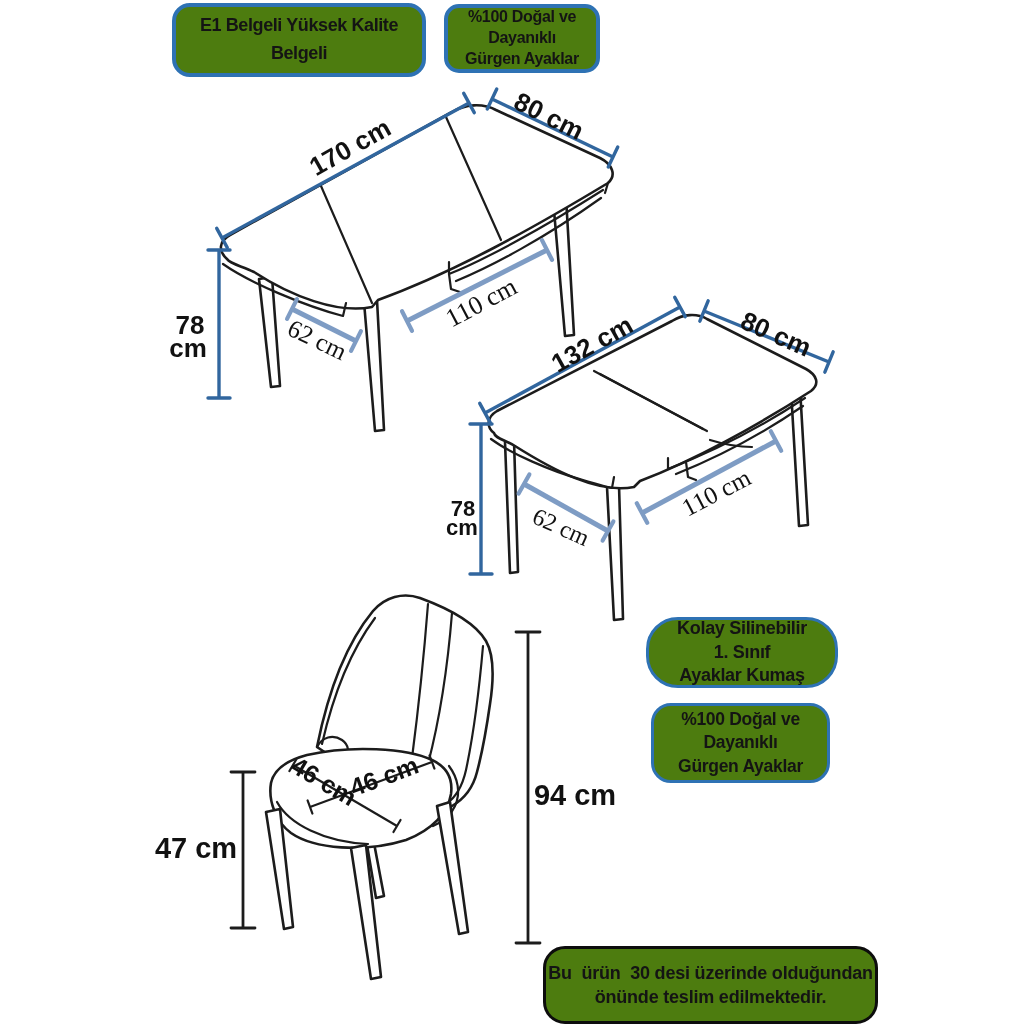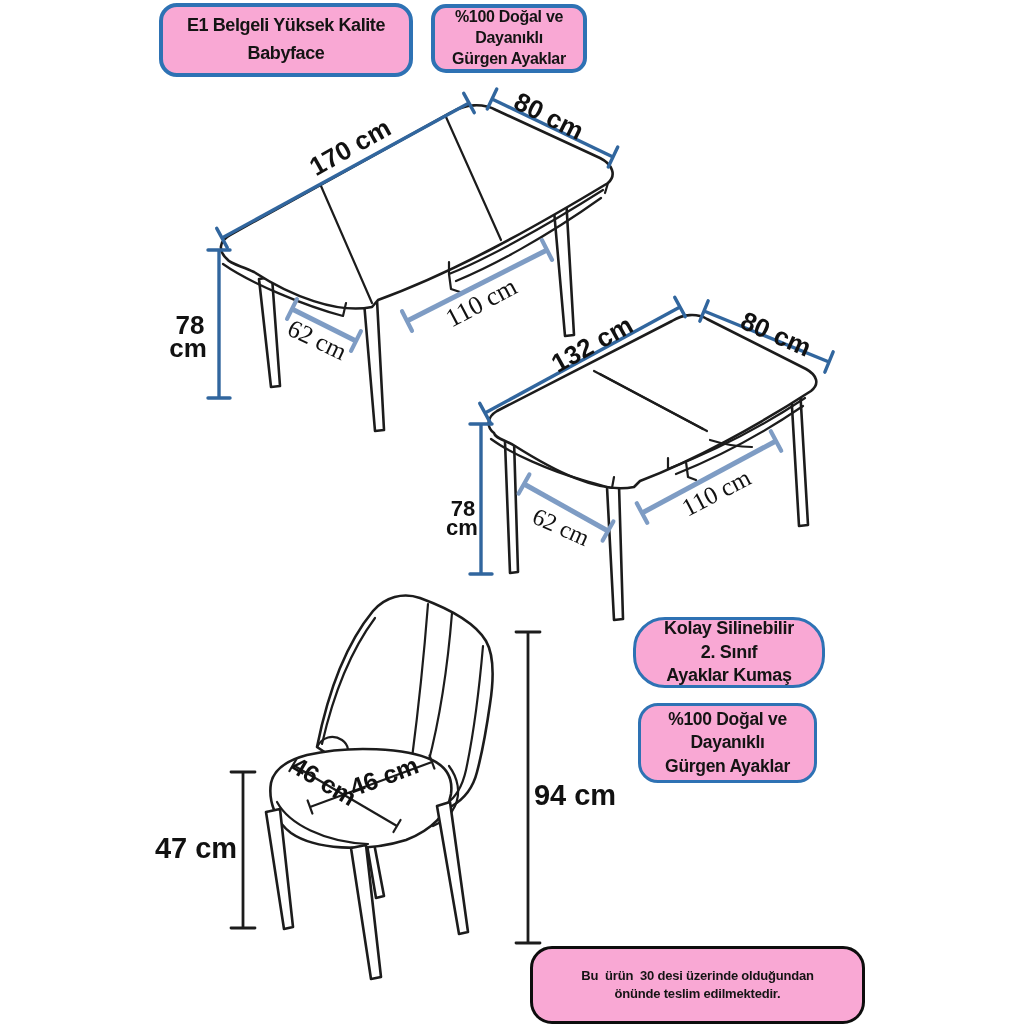--- a/index.html
+++ b/index.html
@@ -20,34 +20,34 @@
   
   .dimA{stroke:var(--dim-dark);stroke-width:3.4;fill:none;}
   .dimL{stroke:var(--dim-light);stroke-width:5;fill:none;}
   .dimB{stroke:var(--ink);stroke-width:2.8;fill:none;}
   .dimB2{stroke:var(--ink);stroke-width:2.2;fill:none;}
 
   text.dimS{font-family:"Liberation Sans",sans-serif;font-weight:bold;fill:#111;text-anchor:middle;}
   text.dimSerif{font-family:"Liberation Serif",serif;fill:#111;text-anchor:middle;}
 
   
-  .badge{position:absolute;background:#f9a8d4;border:4px solid var(--badge-blue);
+  .badge{position:absolute;background:#4d7c0f;border:4px solid var(--badge-blue);
     display:flex;flex-direction:column;align-items:center;justify-content:center;
-    text-align:center;color:#141414;font-weight:bold;box-sizing:border-box;}
+    text-align:center;color:#141414;font-weight:bold;box-sizing:border-box;margin-left:13px;}
   .badge .line{white-space:pre;}
   #box-board{left:159px;top:3px;width:254px;height:74px;border-radius:18px;
     font-size:18px;line-height:1.55;letter-spacing:-0.4px;}
   #box-legs-top{left:431px;top:4px;width:156px;height:69px;border-radius:15px;
     font-size:16px;line-height:1.3;letter-spacing:-0.3px;}
   #box-fabric{left:633px;top:617px;width:192px;height:71px;border-radius:32px;
     font-size:18px;line-height:1.3;letter-spacing:-0.3px;border-width:3.5px;}
   #box-legs-bottom{left:638px;top:703px;width:179px;height:80px;border-radius:20px;
     font-size:17.5px;line-height:1.35;letter-spacing:-0.3px;border-width:3.5px;}
   #box-delivery{left:530px;top:946px;width:335px;height:78px;border-radius:22px;
-    border:3px solid #0d0d0d;font-size:13px;line-height:1.35;letter-spacing:-0.2px;}
+    border:3px solid #0d0d0d;font-size:18px;line-height:1.35;letter-spacing:-0.2px;}
 </style>
 </head>
 <body>
 
 <div class="canvas">
 
   <svg width="1028" height="1028" viewBox="0 0 1028 1028">
     <defs>
       <marker id="tcap-dark" markerUnits="userSpaceOnUse" markerWidth="10" markerHeight="26" viewBox="0 0 10 26" refX="5" refY="13" orient="auto">
         <line x1="5" y1="2" x2="5" y2="24" stroke="#31669e" stroke-width="3.4" stroke-linecap="round"></line>
@@ -153,32 +153,32 @@
 
       <text class="dimS" font-size="29" x="196" y="858">47 cm</text>
       <text class="dimS" font-size="29" x="575" y="805">94 cm</text>
       <text class="dimS" font-size="25" x="324" y="790" transform="rotate(30.5 324 781)">46 cm</text>
       <text class="dimS" font-size="25" x="384" y="785" transform="rotate(-20.5 384 776)">46 cm</text>
     </g>
   </svg>
 
   <div class="badge" id="box-board">
     <div class="line">E1 Belgeli Yüksek Kalite</div>
-    <div class="line">Babyface</div>
+    <div class="line">Belgeli</div>
   </div>
 
   <div class="badge" id="box-legs-top">
     <div class="line">%100 Doğal ve</div>
     <div class="line">Dayanıklı</div>
     <div class="line">Gürgen Ayaklar</div>
   </div>
 
   <div class="badge" id="box-fabric">
     <div class="line">Kolay Silinebilir</div>
-    <div class="line">2. Sınıf</div>
+    <div class="line">1. Sınıf</div>
     <div class="line">Ayaklar Kumaş</div>
   </div>
 
   <div class="badge" id="box-legs-bottom">
     <div class="line">%100 Doğal ve</div>
     <div class="line">Dayanıklı</div>
     <div class="line">Gürgen Ayaklar</div>
   </div>
 
   <div class="badge" id="box-delivery">

